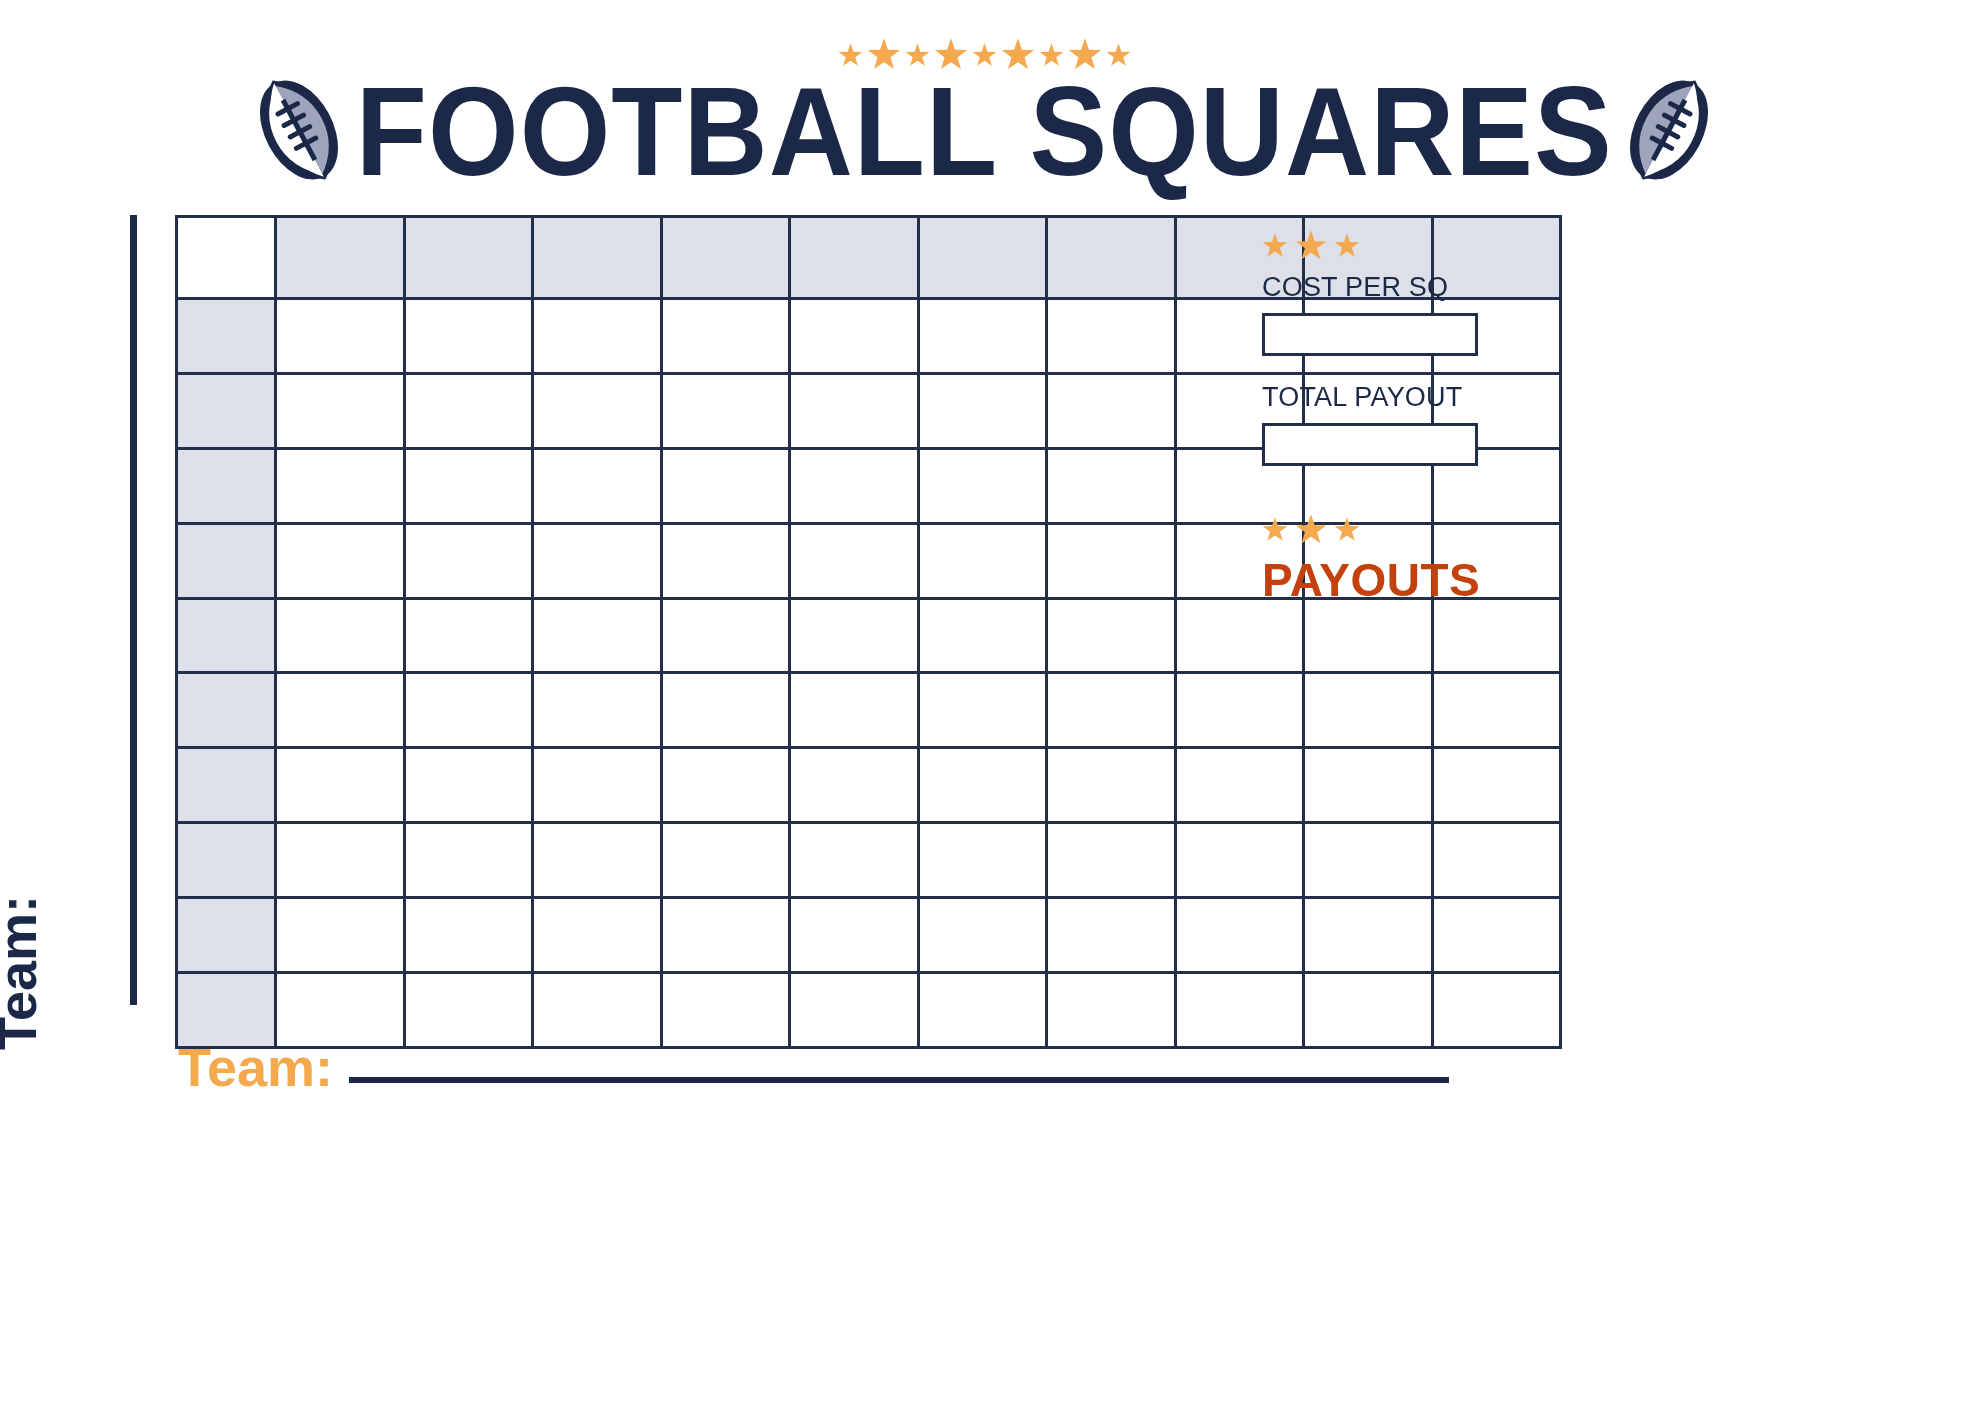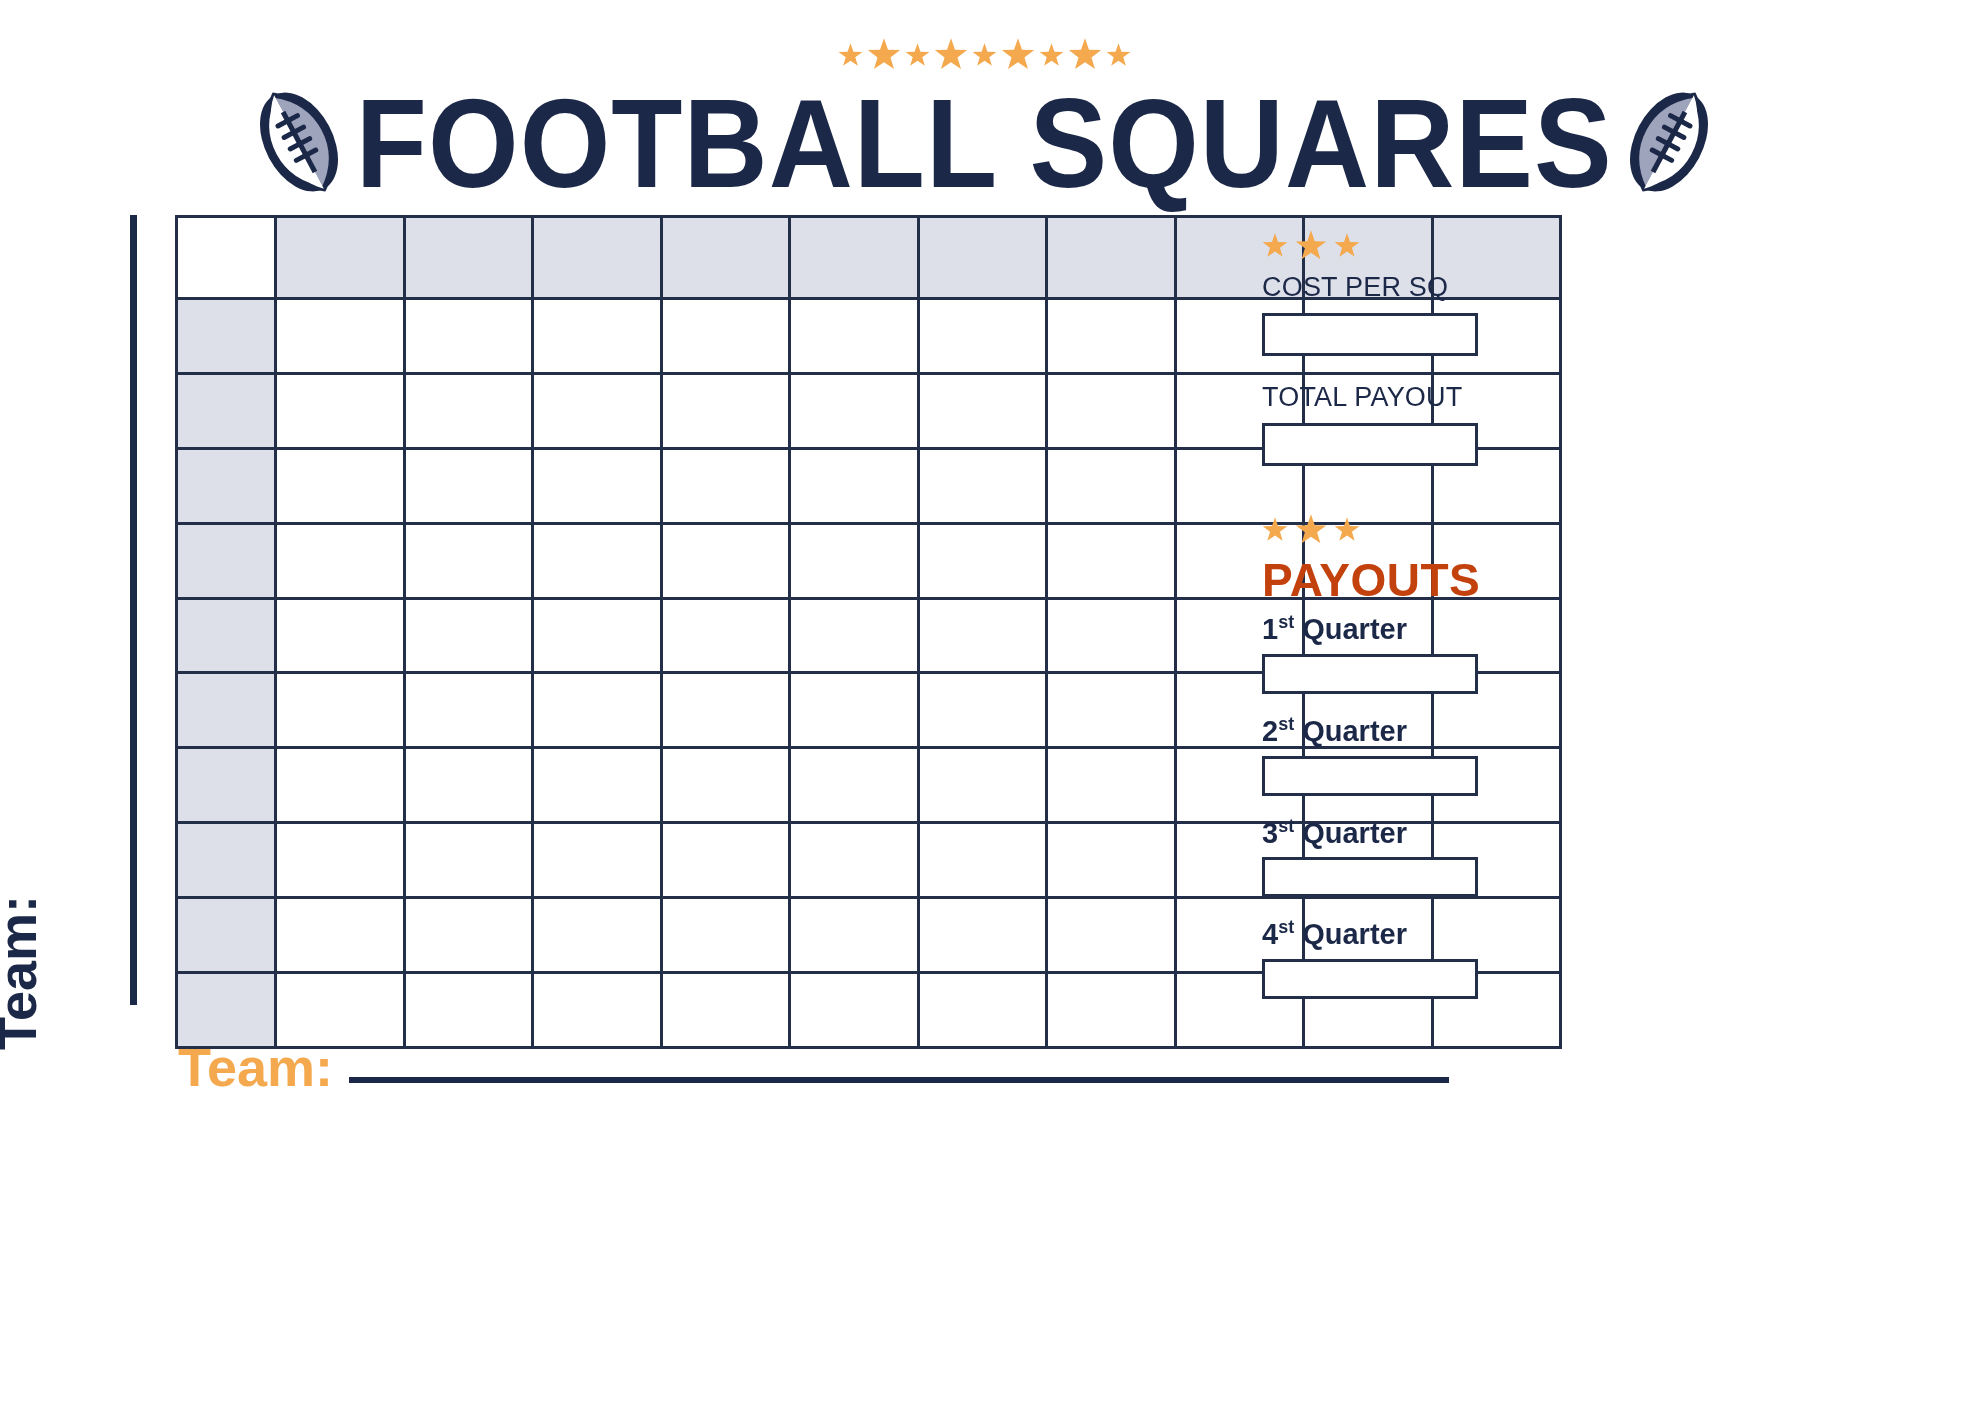--- a/index.html
+++ b/index.html
@@ -17,21 +17,21 @@
   .title-stars{
     position:absolute;left:0;top:38px;width:1968px;
     display:flex;justify-content:center;align-items:center;gap:4px;
     pointer-events:none;
   }
   .title-stars .st{display:block;line-height:0;}
   .title-stars .st svg{display:block;}
 
   
   .header{
-    position:absolute;left:0;top:74px;width:1968px;height:140px;
+    position:absolute;left:0;top:62px;width:1968px;height:140px;
     display:flex;justify-content:center;align-items:center;gap:22px;
   }
   .ball{display:block;flex:0 0 auto;}
   .page-title{
     font-family:"Liberation Sans",sans-serif;
     font-weight:bold;
     font-size:112px;
     letter-spacing:1px;
     color:#1c2847;
     white-space:nowrap;
@@ -445,25 +445,15 @@
         </span>
         <span>
           <svg width="26" height="26" viewBox="0 0 26 26">
             <polygon points="13.00,0.26 16.06,9.05 25.36,9.24 17.95,14.87 20.64,23.78 13.00,18.46 5.36,23.78 8.05,14.87 0.64,9.24 9.94,9.05" fill="#f4a94e"></polygon>
           </svg>
         </span>
       </div>
 
     <div class="payouts-title">PAYOUTS</div>
 
-    <div id="quartersHost">
-        <div class="q-label">1<sup>st</sup> Quarter</div>
-        <div class="q-box"></div>
-        <div class="q-label">2<sup>st</sup> Quarter</div>
-        <div class="q-box"></div>
-        <div class="q-label">3<sup>st</sup> Quarter</div>
-        <div class="q-box"></div>
-        <div class="q-label">4<sup>st</sup> Quarter</div>
-        <div class="q-box"></div>
-      </div>
   </div>
 
 </div>
 
 </body></html>

